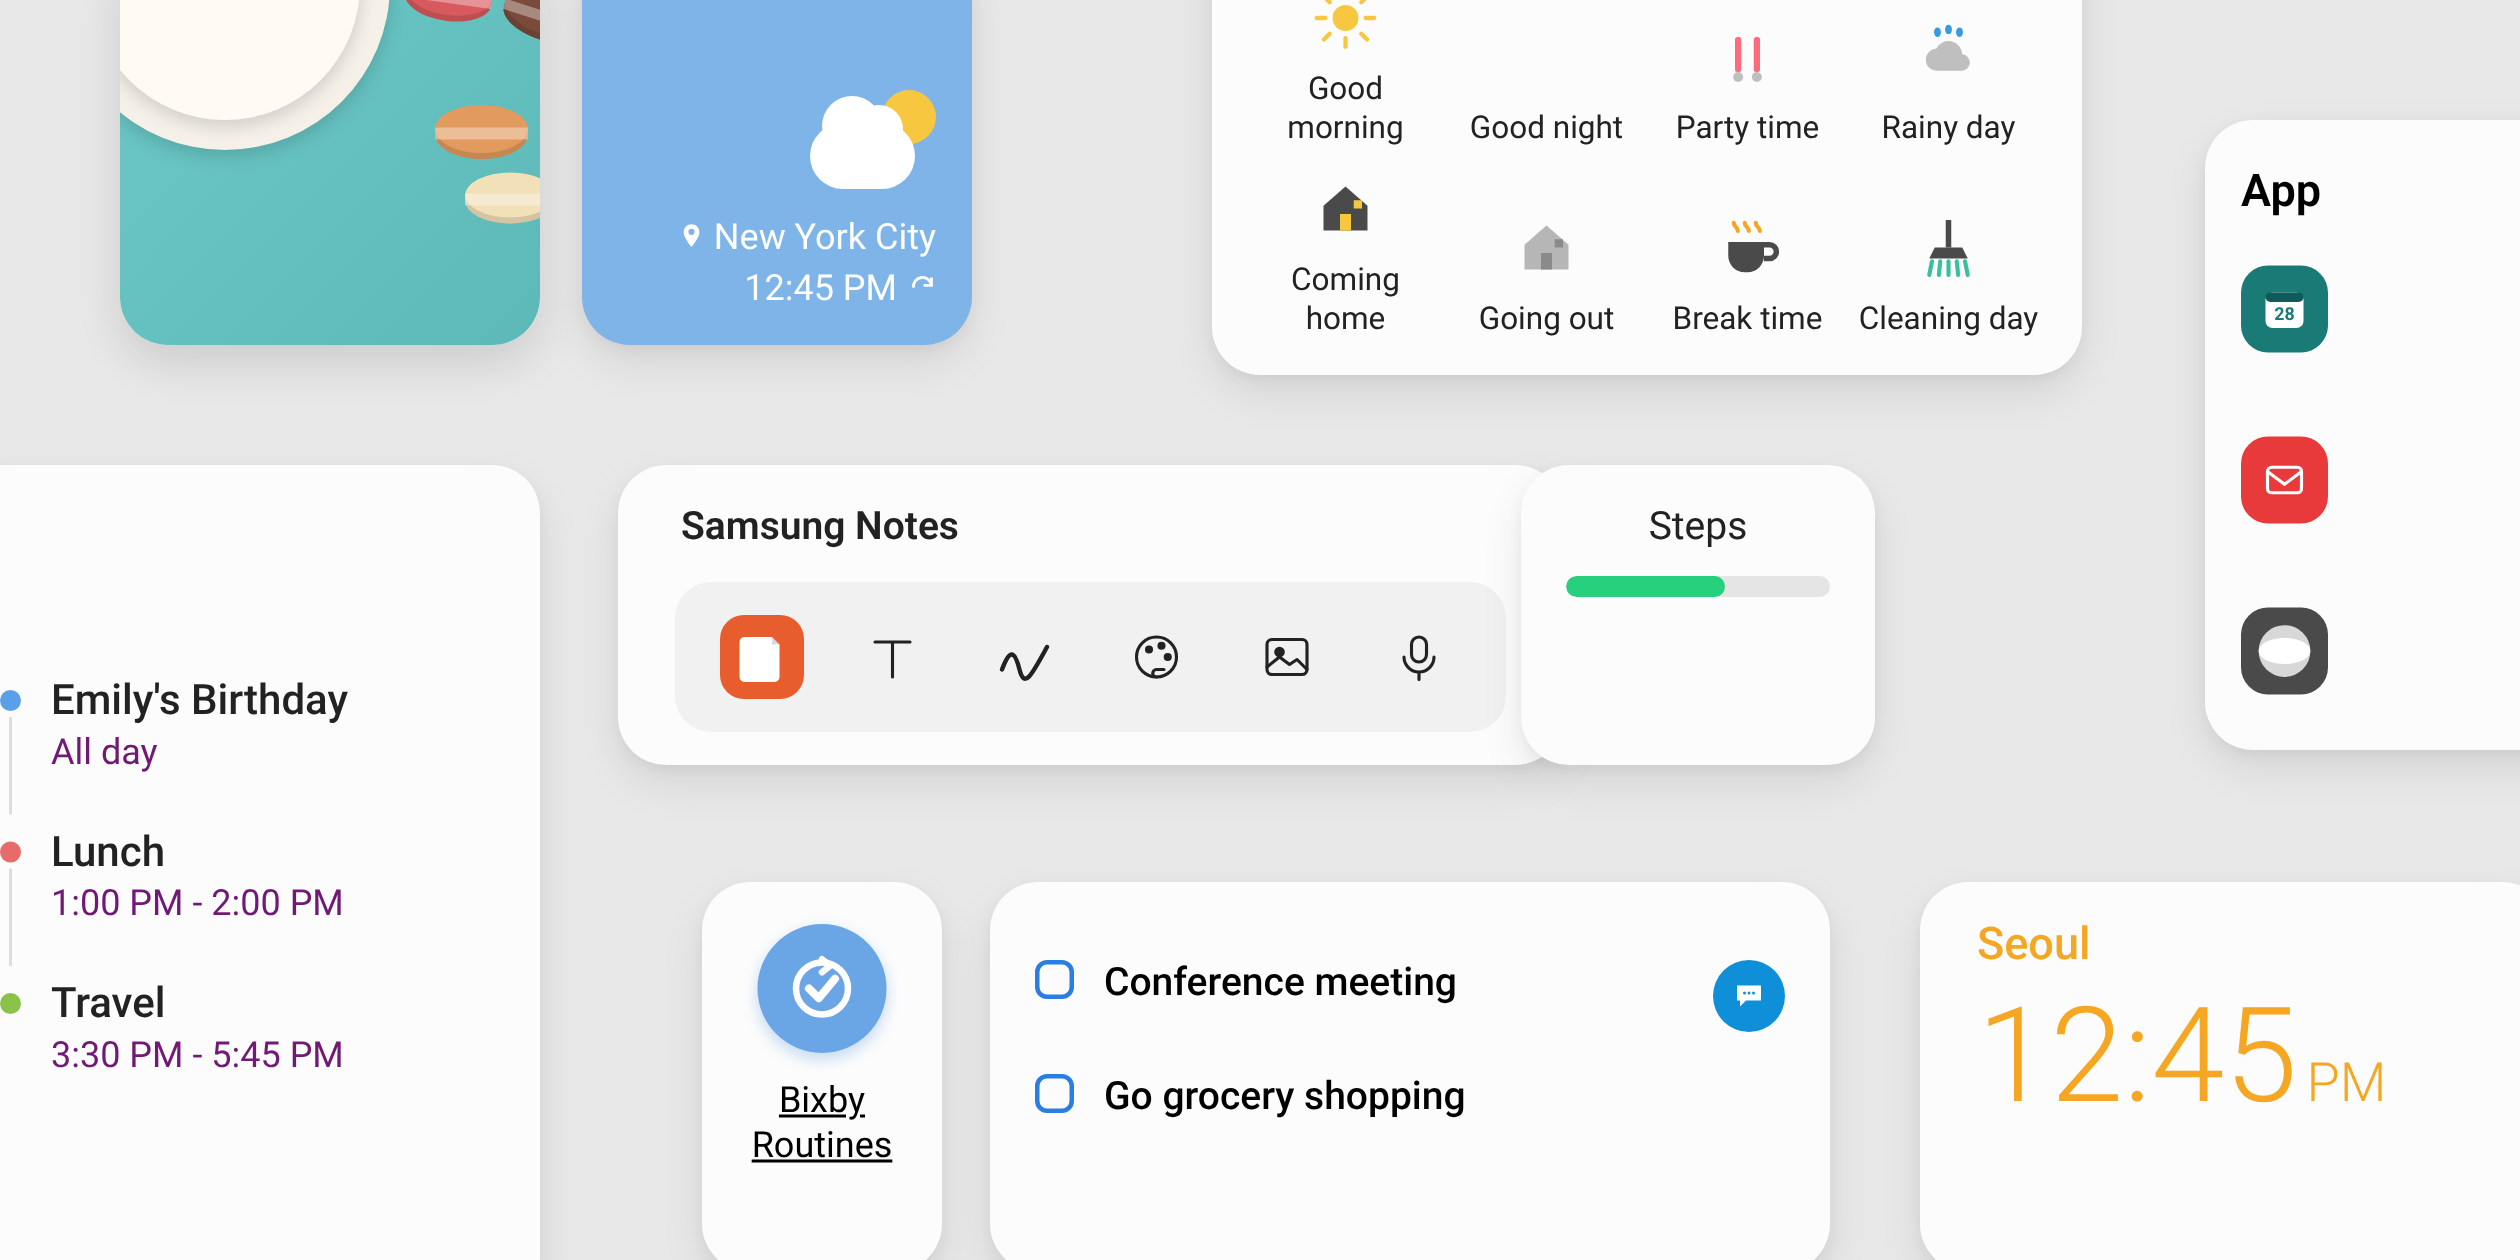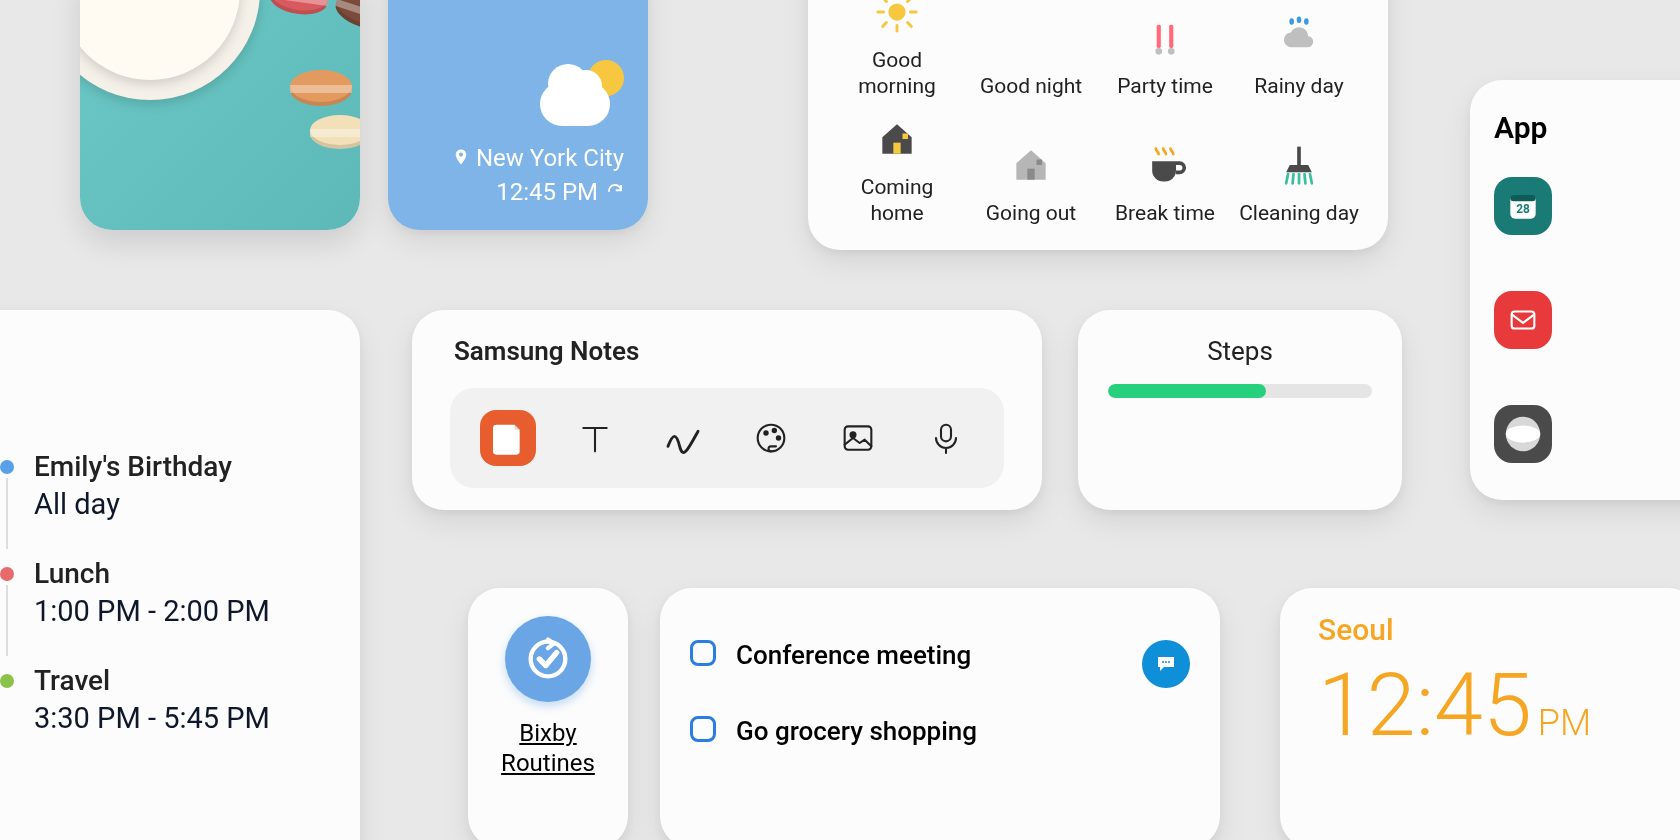--- a/index.html
+++ b/index.html
@@ -39,33 +39,33 @@
 .routine-icon { width:50px; height:50px; display:flex; align-items:center; justify-content:center; }
 .routine-label { font-size: 21px; text-align:center; line-height:1.25; color:#222; }
 
 
 .events-widget { left: -40px; top: 310px; width: 400px; height: 560px; padding: 140px 36px 36px 40px; }
 .event-row { display:flex; gap:20px; margin-bottom: 36px; position:relative; }
 .event-dot { width:14px; height:14px; border-radius:50%; margin-top:10px; flex:none; }
 .event-line { position:absolute; left:6px; top:28px; bottom:-28px; width:2px; background:#ddd; }
 .event-row:last-child .event-line { display:none; }
 .event-title { font-size: 28px; font-weight: 500; color:#222; }
-.event-time { font-size: 29px; color:#0f172a; margin-top:4px; }
+.event-time { font-size: 24px; color:#701a75; margin-top:4px; }
 
 
 .notes-widget { left: 412px; top: 310px; width: 630px; height: 200px; padding: 26px 38px; }
 .notes-title { font-size: 26px; font-weight: 600; color:#222; margin-left:4px; }
 .notes-toolbar { margin-top: 22px; background:#f1f1f1; border-radius:24px; height:100px; display:flex; align-items:center; justify-content:space-around; padding:0 14px; }
 .notes-tool { width:56px; height:56px; display:flex; align-items:center; justify-content:center; border-radius:16px; cursor:pointer; }
 .tool-active { background:#e85d2d; }
 .tool-active svg { fill:#fff; }
 .notes-tool svg { width:40px; height:40px; }
 
 
-.steps-widget { left: 1078px; top: 310px; width: 324px; height: 200px; padding: 26px 30px; display:flex; flex-direction:column; align-items:center; }
+.steps-widget { left: 1014px; top: 310px; width: 236px; height: 200px; padding: 26px 30px; display:flex; flex-direction:column; align-items:center; }
 .steps-title { font-size: 26px; color:#222; }
 .steps-count { font-size: 54px; font-weight: 500; color:#111; margin-top:2px; }
 .steps-bar { width:100%; height:14px; background:#e5e5e5; border-radius:8px; margin-top:18px; overflow:hidden; }
 .steps-fill { height:100%; background: linear-gradient(90deg,#26d07c,#26d07c); border-radius:8px; width:60%; }
 
 
 .apps-widget { left:1470px; top:80px; width:260px; height:420px; padding:30px 24px; }
 .apps-title { font-size:30px; font-weight:600; }
 .app-icons { margin-top:32px; display:flex; flex-direction:column; gap:56px; }
 .app-icon { width:58px; height:58px; border-radius:18px; display:flex; align-items:center; justify-content:center; }

